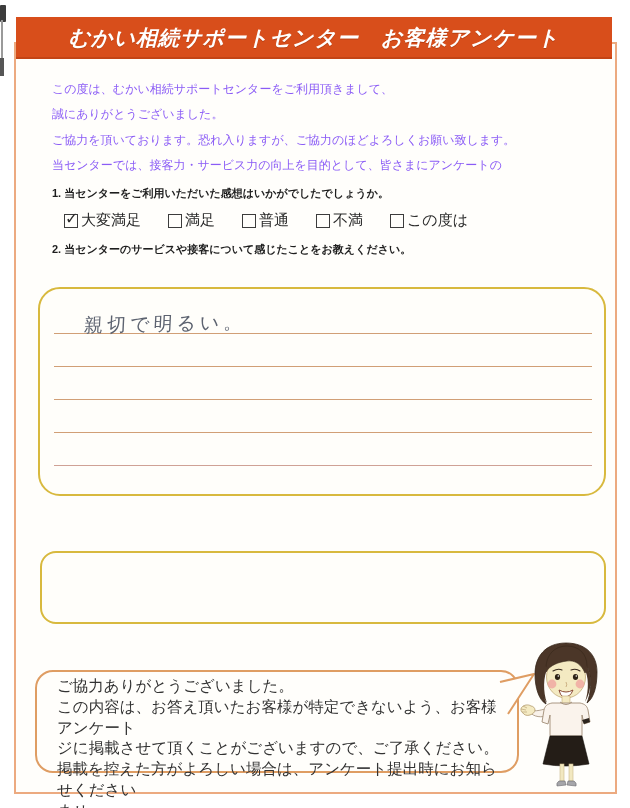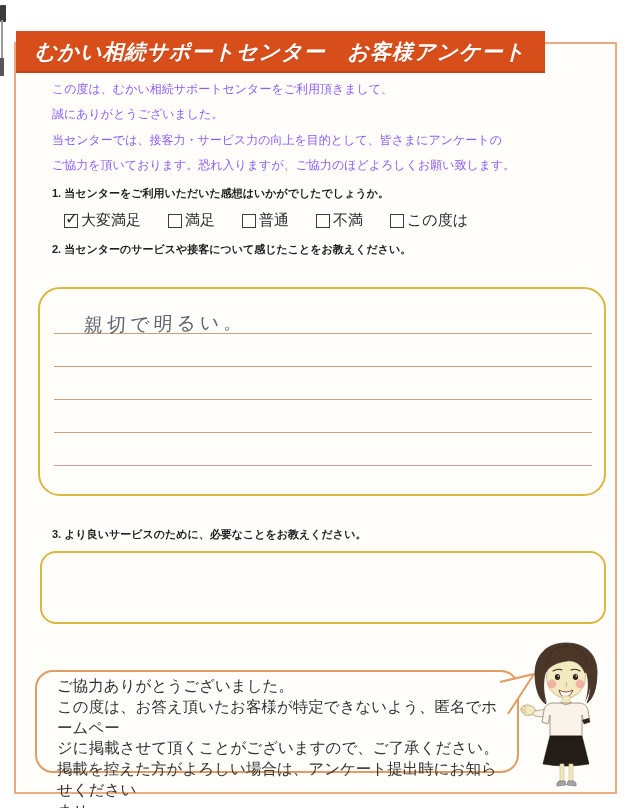--- a/index.html
+++ b/index.html
@@ -19,21 +19,21 @@
   .artifact-b{position:absolute;left:1px;top:20px;width:2px;height:50px;background:#9a9a9a;}
   .artifact-c{position:absolute;left:0;top:58px;width:4px;height:18px;background:#565656;}
 
   
   .main-box{
     position:absolute;left:14px;top:42px;width:599px;height:748px;
     border:2px solid #ecaa80;background:#fffefb;
   }
   
   .banner{
-    position:absolute;left:16px;top:31px;width:529px;height:42px;
+    position:absolute;left:16px;top:17px;width:596px;height:42px;
     background:#d84e1b;
     display:flex;align-items:center;justify-content:center;
     box-shadow:inset 0 -2px 0 rgba(130,40,5,.25);
   }
   .banner-title{
     color:#ffffff;font-weight:bold;font-style:italic;
     font-size:21px;letter-spacing:1px;
     text-shadow:0 1px 0 rgba(120,35,0,.35);
     white-space:nowrap;
   }
@@ -113,22 +113,22 @@
 
   <div class="main-box"></div>
 
   <div class="banner">
     <span class="banner-title">むかい相続サポートセンター　お客様アンケート</span>
   </div>
 
   <div class="intro">
     <div>この度は、むかい相続サポートセンターをご利用頂きまして、</div>
     <div>誠にありがとうございました。</div>
+    <div>ご協力を頂いております。恐れ入りますが、ご協力のほどよろしくお願い致します。</div>
     <div>当センターでは、接客力・サービス力の向上を目的として、皆さまにアンケートの</div>
-    <div>ご協力を頂いております。恐れ入りますが、ご協力のほどよろしくお願い致します。</div>
   </div>
 
   <div class="q-heading q1-heading">1. 当センターをご利用いただいた感想はいかがでしたでしょうか。</div>
 
   <div class="options-row">
     <div class="option">
       <span class="checkbox">
           <span class="check">✓</span>
         </span>
       <span class="option-label">大変満足</span>
@@ -155,32 +155,31 @@
 
   <div class="answer-box q2-box">
     <div class="rule-line rule-1"></div>
     <div class="rule-line rule-2"></div>
     <div class="rule-line rule-3"></div>
     <div class="rule-line rule-4"></div>
     <div class="rule-line rule-5"></div>
     <div class="handwriting">親切で明るい。</div>
   </div>
 
-  <div class="q-heading q3-heading">3. より良いサービスのために、必要なことをお教えください。</div>
 
   <div class="answer-box q3-box"></div>
 
   <div class="speech-bubble"></div>
   <svg class="bubble-pointer" viewBox="0 0 56 54">
     <polygon points="2,16 36,8 10,48" fill="#fffefb" stroke="none"></polygon>
     <polyline points="2,16 36,8 10,48" fill="none" stroke="#df9d63" stroke-width="2" stroke-linejoin="round"></polyline>
   </svg>
   <div class="bubble-text">
     <div>ご協力ありがとうございました。</div>
-    <div>この度は、お答え頂いたお客様が特定できないよう、匿名でホームペー</div>
+    <div>この内容は、お答え頂いたお客様が特定できないよう、お客様アンケート</div>
     <div>ジに掲載させて頂くことがございますので、ご了承ください。</div>
     <div>掲載を控えた方がよろしい場合は、アンケート提出時にお知らせください</div>
     <div>ませ。</div>
   </div>
 
   <svg class="mascot" viewBox="0 0 94 150">
 
     <path d="M47,3 C26,3 16,17 16,34 C16,48 20,60 27,64 C23,52 22,40 25,30 L69,28 C73,40 72,54 68,63 C75,58 78,46 78,32 C78,15 67,3 47,3 Z" fill="#4b3628" stroke="#362619" stroke-width="0.8"></path>
 
     <ellipse cx="47" cy="37" rx="19.5" ry="21" fill="#f4eac2" stroke="#c3ab77" stroke-width="0.8"></ellipse>

